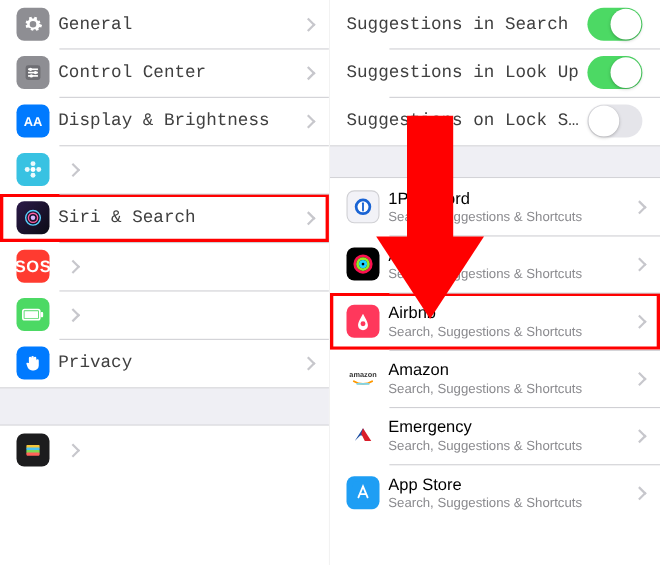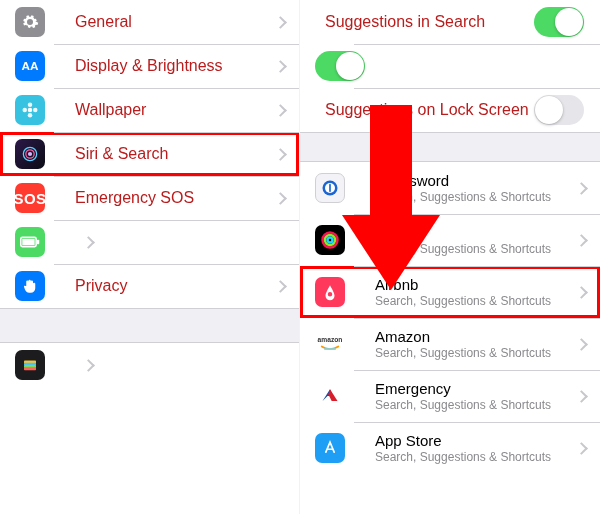--- a/index.html
+++ b/index.html
@@ -26,27 +26,27 @@
   .section .row::before {
     content: "";
     position: absolute; left: 54px; right: 0; top: 0;
     height: 0.5px; background: #d0d0d4;
   }
   .row:first-child::before { display: none; }
 
   .icon {
     width: 30px; height: 30px; border-radius: 7px;
     display: flex; align-items: center; justify-content: center;
-    flex: 0 0 30px; margin-right: 30px;
+    flex: 0 0 30px; margin-right: 8px;
     color: #fff; font-size: 12px; font-weight: 600;
   }
   .label {
     flex: 1 1 auto;
-    font-size: 16px; color: #b91c1c;
-    white-space: nowrap; overflow: hidden; text-overflow: ellipsis;
+    font-size: 16px; color: #404040;
+    white-space: nowrap; overflow: hidden; text-overflow: ellipsis; font-family: Liberation Mono, monospace;
   }
   .stack { flex: 1 1 auto; display: flex; flex-direction: column; overflow: hidden; }
   .stack .title { font-size: 15px; color: #000; line-height: 1.2; }
   .stack .sub { font-size: 12px; color: #8a8a8e; line-height: 1.2; white-space: nowrap; overflow: hidden; text-overflow: ellipsis;}
   .chev {
     flex: 0 0 auto; margin-left: 8px;
     width: 8px; height: 14px; position: relative;
   }
   .chev::before {
     content: ""; position: absolute; top: 3px; left: 1px;
@@ -63,21 +63,21 @@
   }
   .switch .knob {
     position: absolute; top: 1px; left: 1px;
     width: 28px; height: 28px; border-radius: 50%; background: #fff;
     box-shadow: 0 1px 3px rgba(0,0,0,0.25), 0 0 0 0.5px rgba(0,0,0,0.04);
     transition: left .1s;
   }
   .switch.on { background: #4cd964; }
   .switch.on .knob { left: 21px; }
 
-  .row .label.toggle { font-size: 16px; margin-left: 10px; }
+  .row .label.toggle { font-size: 16px; }
 
   .highlight { box-shadow: inset 0 0 0 3px #ff0000; }
 
   
   .ic-general { background: #8e8e93; }
   .ic-control { background: #8e8e93; }
   .ic-display { background: #007aff; }
   .ic-wallpaper { background: #38c2e2; }
   .ic-siri { background: linear-gradient(135deg,#2b1948,#0b0c15); }
   .ic-faceid { background: #4cd964; }
@@ -108,55 +108,68 @@
       <div class="row">
         <div class="icon ic-general">
           <svg viewBox="0 0 24 24" width="18" height="18" fill="#fff">
             <path d="M12 8a4 4 0 100 8 4 4 0 000-8zm9 4l2 1-1 3-2-.5-1.5 1.5.5 2-3 1-1-2h-2l-1 2-3-1 .5-2L6 16l-2 .5-1-3 2-1v-1l-2-1 1-3 2 .5L7.5 6 7 4l3-1 1 2h2l1-2 3 1-.5 2L18 8l2-.5 1 3-2 1z"></path>
           </svg>
         </div>
         <div class="label">General</div>
         <span class="chev"></span>
       </div>
       <div class="row">
+        <div class="icon ic-control">
+          <svg viewBox="0 0 24 24" width="18" height="18" fill="#fff">
+            <rect x="3" y="3" width="18" height="18" rx="3" fill="#6e6e73"></rect>
+            <rect x="6" y="7" width="12" height="2" fill="#fff"></rect>
+            <rect x="6" y="11" width="12" height="2" fill="#fff"></rect>
+            <rect x="6" y="15" width="12" height="2" fill="#fff"></rect>
+            <circle cx="9" cy="8" r="2" fill="#fff"></circle>
+            <circle cx="15" cy="12" r="2" fill="#fff"></circle>
+            <circle cx="10" cy="16" r="2" fill="#fff"></circle>
+          </svg>
+        </div>
+        <div class="label">Control Center</div>
+        <span class="chev"></span>
+      </div>
+      <div class="row">
         <div class="icon ic-display">
           <svg viewBox="0 0 30 30" width="22" height="22">
             <text x="15" y="21" text-anchor="middle" font-size="16" font-weight="600" fill="#fff" font-family="Arial">AA</text>
           </svg>
         </div>
         <div class="label">Display &amp; Brightness</div>
         <span class="chev"></span>
       </div>
       <div class="row">
         <div class="icon ic-wallpaper">
           <svg viewBox="0 0 24 24" width="18" height="18" fill="#fff">
             <circle cx="12" cy="12" r="3"></circle>
             <circle cx="12" cy="5" r="3" opacity=".9"></circle>
             <circle cx="12" cy="19" r="3" opacity=".9"></circle>
             <circle cx="5" cy="12" r="3" opacity=".9"></circle>
             <circle cx="19" cy="12" r="3" opacity=".9"></circle>
           </svg>
         </div>
-        <div class="label">Wallpaper</div>
         <span class="chev"></span>
       </div>
       <div class="row highlight">
         <div class="icon ic-siri">
           <svg viewBox="0 0 24 24" width="20" height="20">
             <circle cx="12" cy="12" r="8" fill="none" stroke="#5ad1ff" stroke-width="1.5"></circle>
             <circle cx="12" cy="12" r="5" fill="none" stroke="#ff5fa2" stroke-width="1.5"></circle>
             <circle cx="12" cy="12" r="2.5" fill="#d6b8ff"></circle>
           </svg>
         </div>
         <div class="label">Siri &amp; Search</div>
         <span class="chev"></span>
       </div>
       <div class="row">
         <div class="icon ic-sos">SOS</div>
-        <div class="label">Emergency SOS</div>
         <span class="chev"></span>
       </div>
       <div class="row">
         <div class="icon ic-battery">
           <svg viewBox="0 0 26 14" width="20" height="12">
             <rect x="1" y="1" width="20" height="12" rx="2" fill="none" stroke="#fff" stroke-width="2"></rect>
             <rect x="22" y="4" width="3" height="6" rx="1" fill="#fff"></rect>
             <rect x="3" y="3" width="16" height="8" fill="#fff"></rect>
           </svg>
         </div>
@@ -190,20 +203,21 @@
 
 <div class="pane right">
   <div id="toggle-list">
       <div class="row">
         <div class="label toggle">Suggestions in Search</div>
         <div class="switch on">
           <div class="knob"></div>
         </div>
       </div>
       <div class="row">
+        <div class="label toggle">Suggestions in Look Up</div>
         <div class="switch on">
           <div class="knob"></div>
         </div>
       </div>
       <div class="row">
         <div class="label toggle">Suggestions on Lock Screen</div>
         <div class="switch">
           <div class="knob"></div>
         </div>
       </div>

